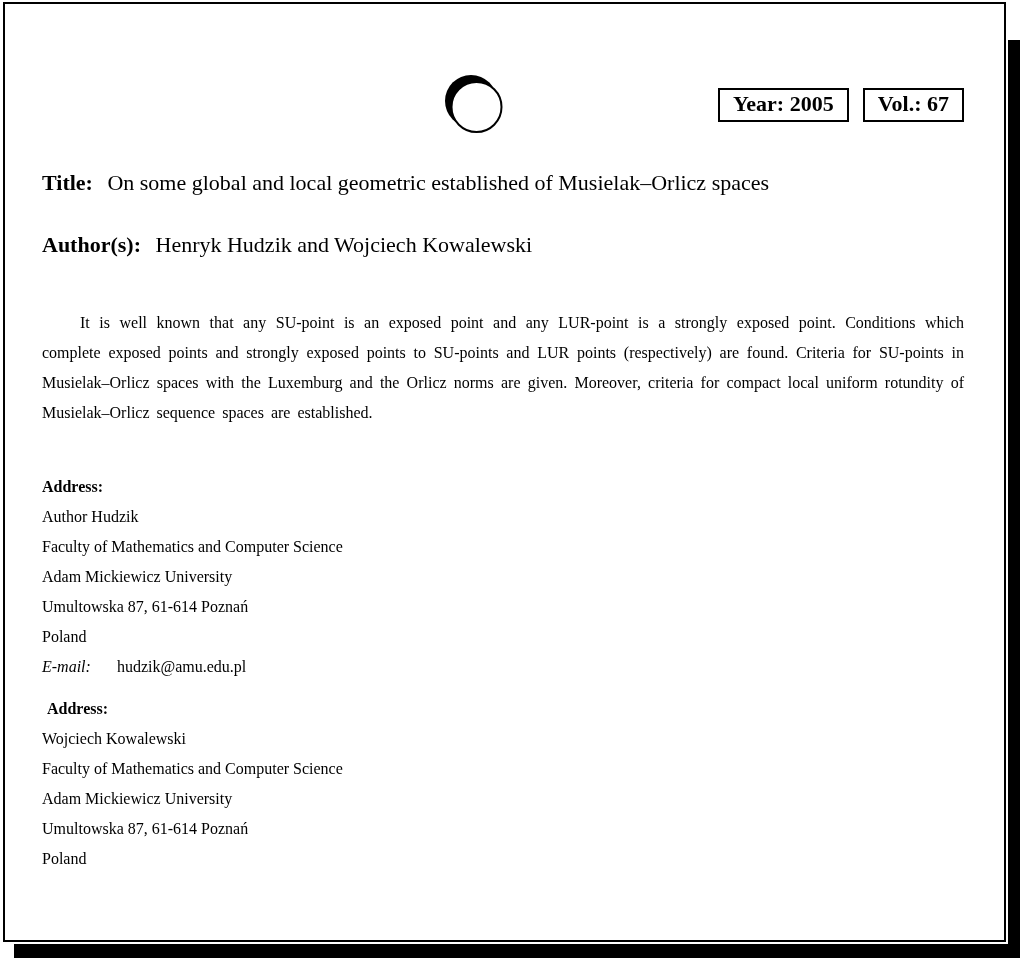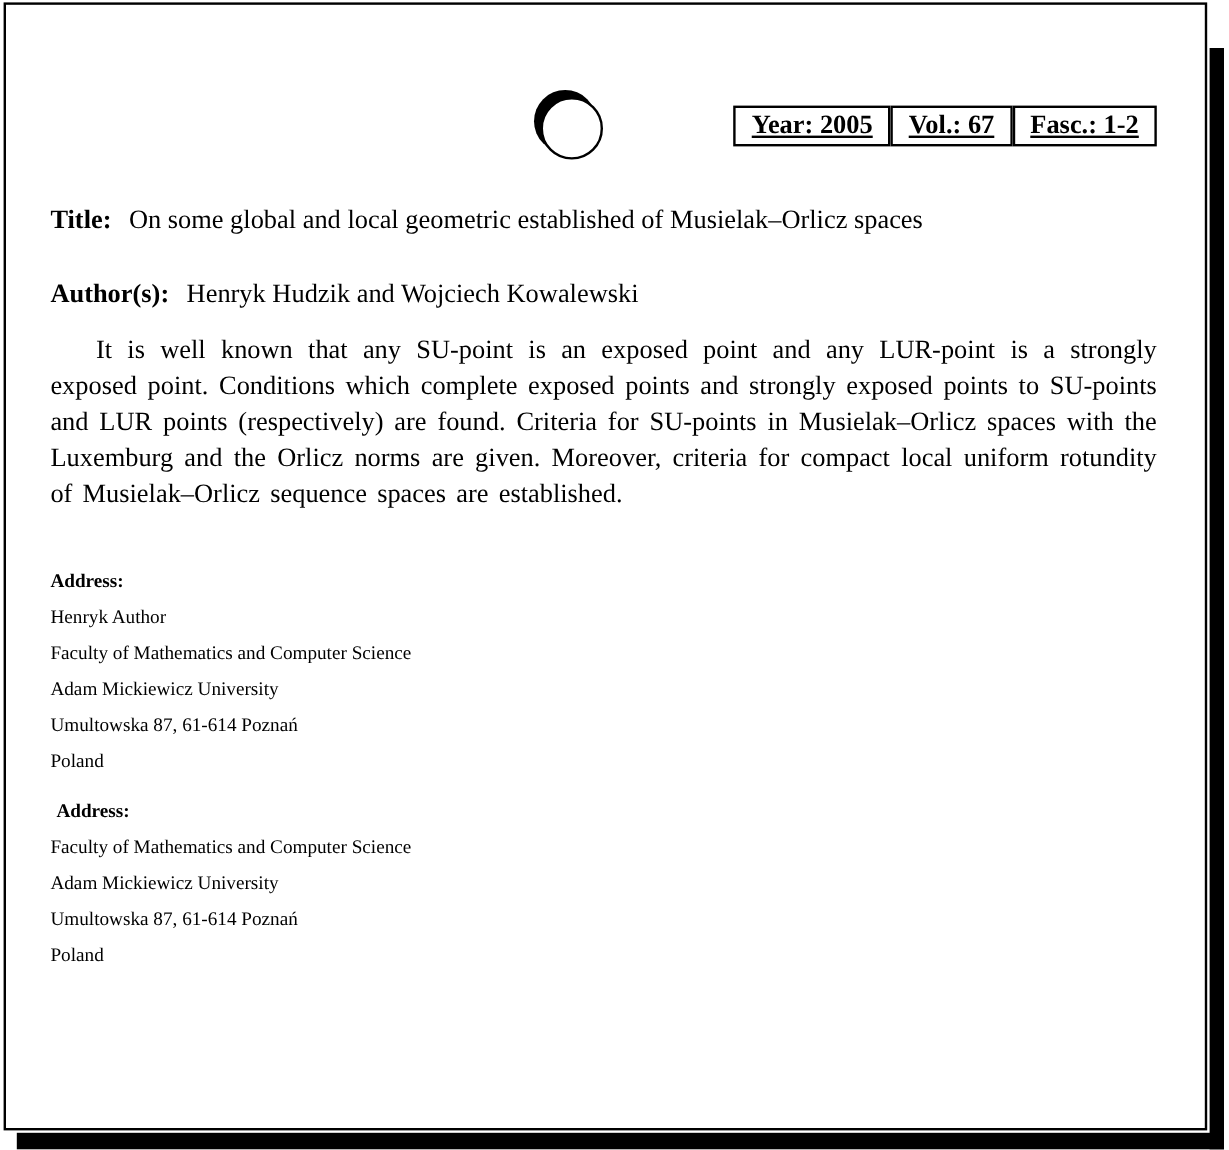--- a/index.html
+++ b/index.html
@@ -54,22 +54,21 @@
   }
   .logo {
     width: 62px;
     height: 62px;
     margin-left: 401px;
     flex: 0 0 auto;
   }
   .badges {
     margin-left: auto;
     display: flex;
-    gap: 0;
-    text-decoration: underline;
+    gap: 14px;
   }
   .badge {
     border: 2px solid #000;
     padding: 1px 13px 3px 13px;
     font-weight: bold;
     font-size: 22px;
     line-height: 26px;
     white-space: nowrap;
     background: #fff;
   }
@@ -84,22 +83,22 @@
     line-height: 30px;
   }
   .label {
     font-weight: bold;
   }
   .title-line .value,
   .authors-line .value {
     margin-left: 9px;
   }
   .abstract {
-    margin-top: 16px;
-    font-size: 22px;
+    margin-top: 48px;
+    font-size: 16px;
     line-height: 30px;
     text-align: justify;
     text-indent: 38px;
     word-spacing: 3px;
     font-family: Liberation Serif, serif;
   }
   .addresses {
     margin-top: 44px;
   }
   .address-block {
@@ -140,49 +139,53 @@
     <div class="header">
       <span class="logo">
         <svg width="62" height="62" viewBox="0 0 62 62" xmlns="http://www.w3.org/2000/svg">
           <circle cx="28" cy="27" r="26" fill="#000"></circle>
           <circle cx="33.5" cy="33" r="25" fill="#fff" stroke="#000" stroke-width="2"></circle>
         </svg>
       </span>
       <div class="badges">
         <div class="badge">Year: 2005</div>
         <div class="badge">Vol.: 67</div>
-        <div class="badge">Fasc.: 1-2</div>
       </div>
     </div>
 
     <div class="title-line">
       <span class="label">Title:</span>
       <span class="value">On some global and local geometric established of Musielak–Orlicz spaces</span>
     </div>
 
     <div class="authors-line">
       <span class="label">Author(s):</span>
       <span class="value">Henryk Hudzik and Wojciech Kowalewski</span>
     </div>
 
     <div class="abstract">It is well known that any SU-point is an exposed point and any LUR-point is a strongly exposed point. Conditions which complete exposed points and strongly exposed points to SU-points and LUR points (respectively) are found. Criteria for SU-points in Musielak–Orlicz spaces with the Luxemburg and the Orlicz norms are given. Moreover, criteria for compact local uniform rotundity of Musielak–Orlicz sequence spaces are established.</div>
 
     <div class="addresses">
 
       <div class="address-block">
         <div class="address-heading">Address:</div>
-        <div class="address-line">Henryk Author</div>
+        <div class="address-line">Author Hudzik</div>
         <div class="address-line">Faculty of Mathematics and Computer Science</div>
         <div class="address-line">Adam Mickiewicz University</div>
         <div class="address-line">Umultowska 87, 61-614 Poznań</div>
         <div class="address-line">Poland</div>
+        <div class="email-line">
+          <span class="email-label">E-mail:</span>
+          <span class="email-value">hudzik@amu.edu.pl</span>
+        </div>
       </div>
 
       <div class="address-block indented">
         <div class="address-heading">Address:</div>
+        <div class="address-line">Wojciech Kowalewski</div>
         <div class="address-line">Faculty of Mathematics and Computer Science</div>
         <div class="address-line">Adam Mickiewicz University</div>
         <div class="address-line">Umultowska 87, 61-614 Poznań</div>
         <div class="address-line">Poland</div>
       </div>
 
     </div>
   </div>
 </div>
 

